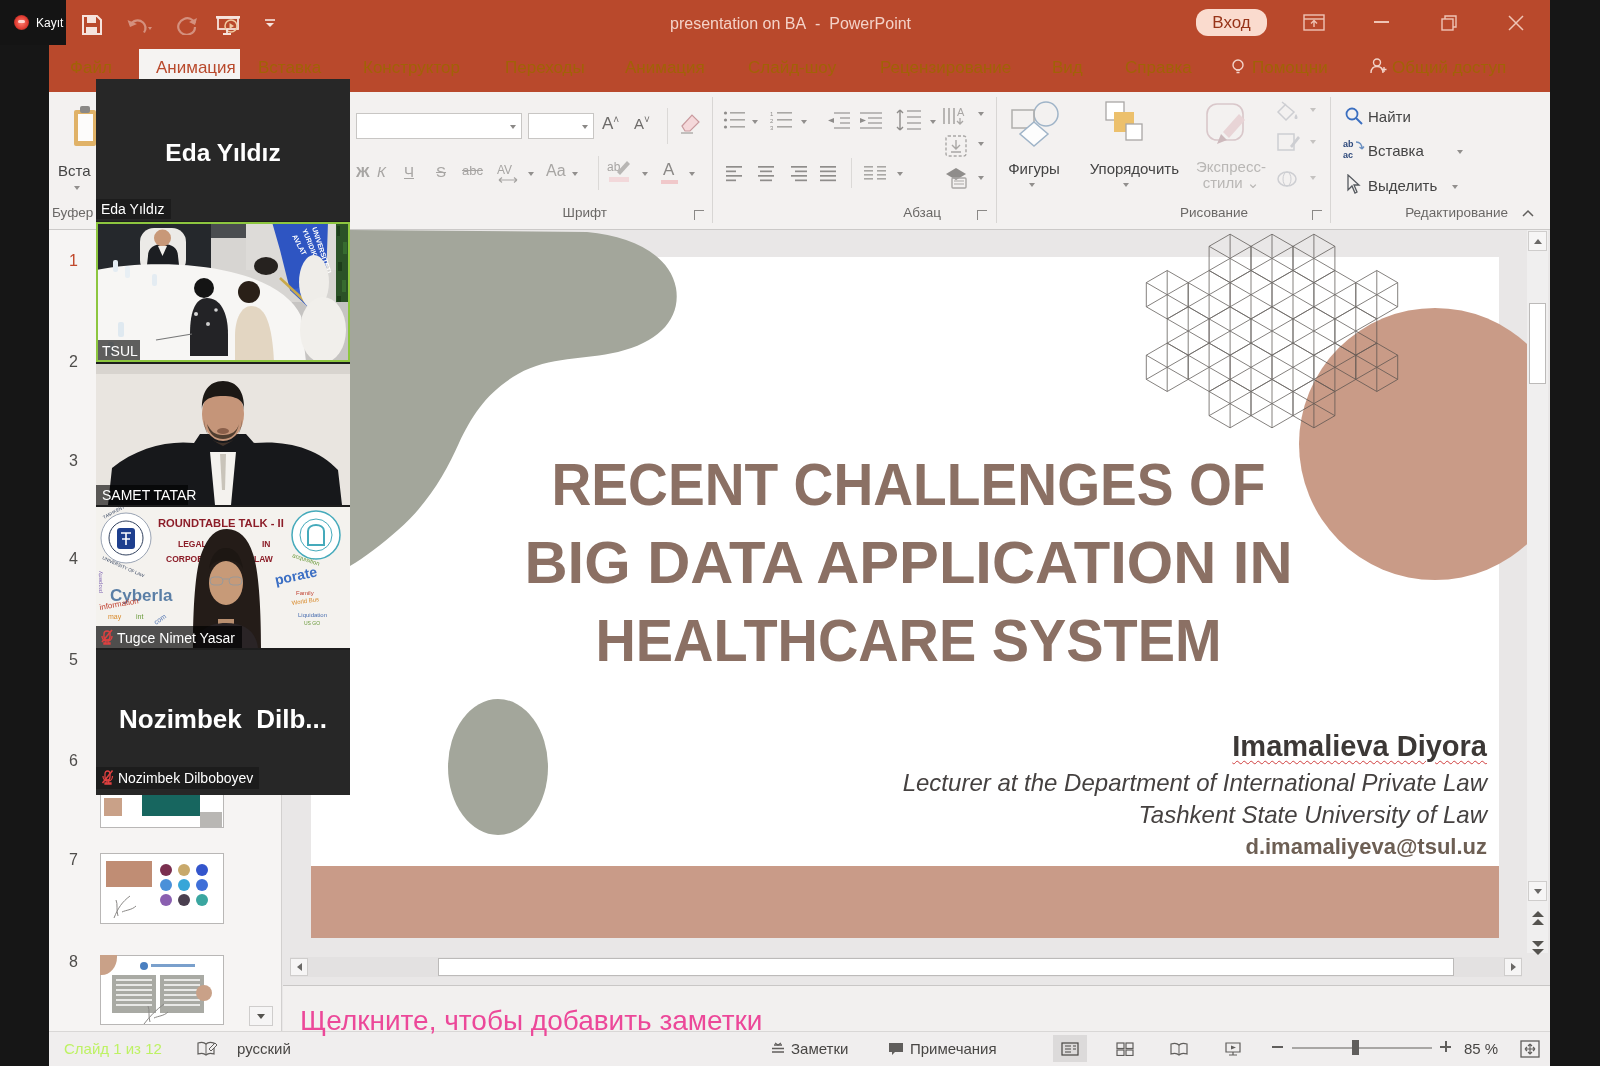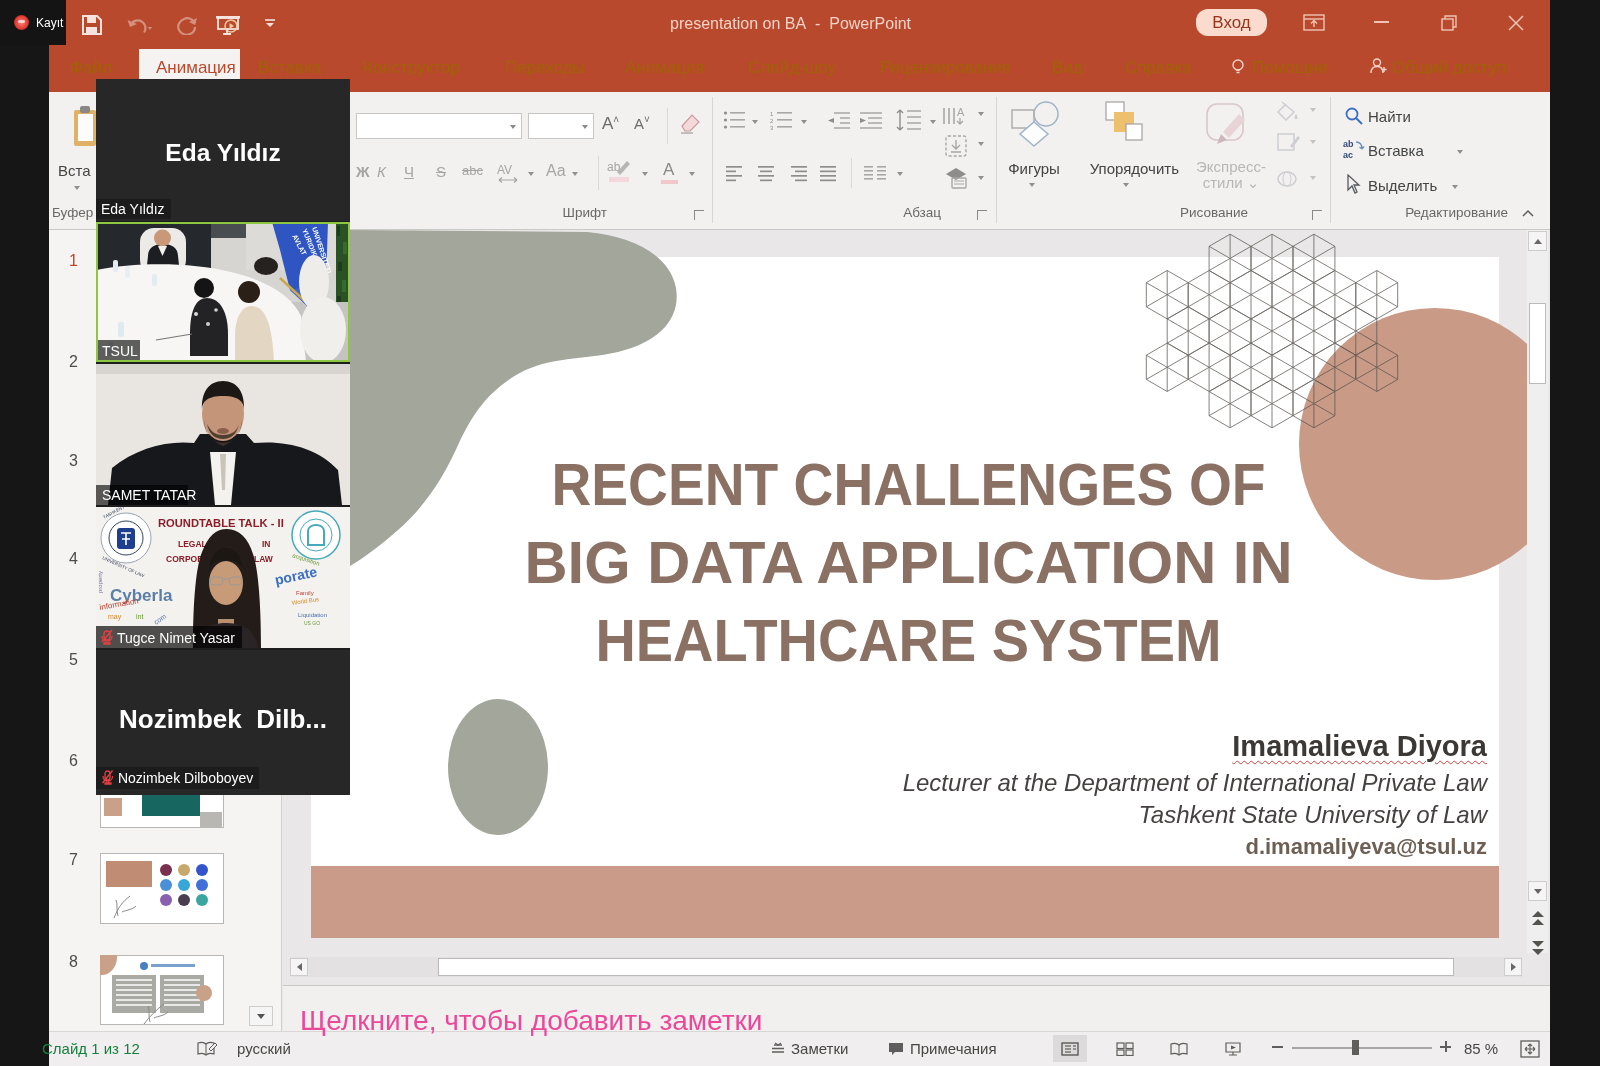--- a/index.html
+++ b/index.html
@@ -412,21 +412,21 @@
 <div class="ab" style="left:164px;top:994px;width:36px;height:1.5px;background:#e8e8e6"></div>
 <div class="ab" style="left:164px;top:999px;width:36px;height:1.5px;background:#e8e8e6"></div>
 <div class="ab" style="left:164px;top:1004px;width:36px;height:1.5px;background:#e8e8e6"></div>
 <div class="ab" style="left:196px;top:985px;width:16px;height:16px;border-radius:50%;background:#c9a188"></div>
 <svg class="ab" style="left:138px;top:998px" width="34" height="28" viewBox="0 0 34 28">
     <path d="M6,26 C12,18 18,12 26,6 M12,24 C10,18 12,12 10,8 M16,20 C20,18 26,18 30,14" stroke="#8a8886" stroke-width="1" fill="none"></path>
   </svg>
 <div class="sbtn" style="left:249px;top:1006px;width:24px;height:20px">
     <span class="arr" style="border-left:4.5px solid transparent;border-right:4.5px solid transparent;border-top:5.5px solid #55534f"></span>
   </div>
-<div class="ab" style="left:42px;top:1040px;font-size:15px;color:#15803d">Слайд 1 из 12</div>
+<div class="ab" style="left:64px;top:1040px;font-size:15px;color:#bef264">Слайд 1 из 12</div>
 <svg class="ab" style="left:196px;top:1041px" width="22" height="16" viewBox="0 0 22 16">
     <path d="M2,2 C5,1 8,1 10,3 C12,1 15,1 18,2 L18,13 C15,12 12,12 10,14 C8,12 5,12 2,13 Z" fill="none" stroke="#605e5c" stroke-width="1.2"></path>
     <path d="M10,3 V14" stroke="#605e5c" stroke-width="1"></path>
     <path d="M13,8 L19,2 L21,4 L15,10 Z" fill="#f0eeee" stroke="#605e5c" stroke-width="1"></path>
   </svg>
 <div class="ab" style="left:237px;top:1040px;font-size:15px;color:#484644">русский</div>
 <svg class="ab" style="left:770px;top:1042px" width="16" height="14" viewBox="0 0 16 14">
     <path d="M4,3 h8 M2,6.5 h12 M2,10 h12" stroke="#605e5c" stroke-width="1.3"></path>
     <path d="M5,1 l3,2 l3,-2" fill="none" stroke="#605e5c" stroke-width="1.1"></path>
   </svg>

